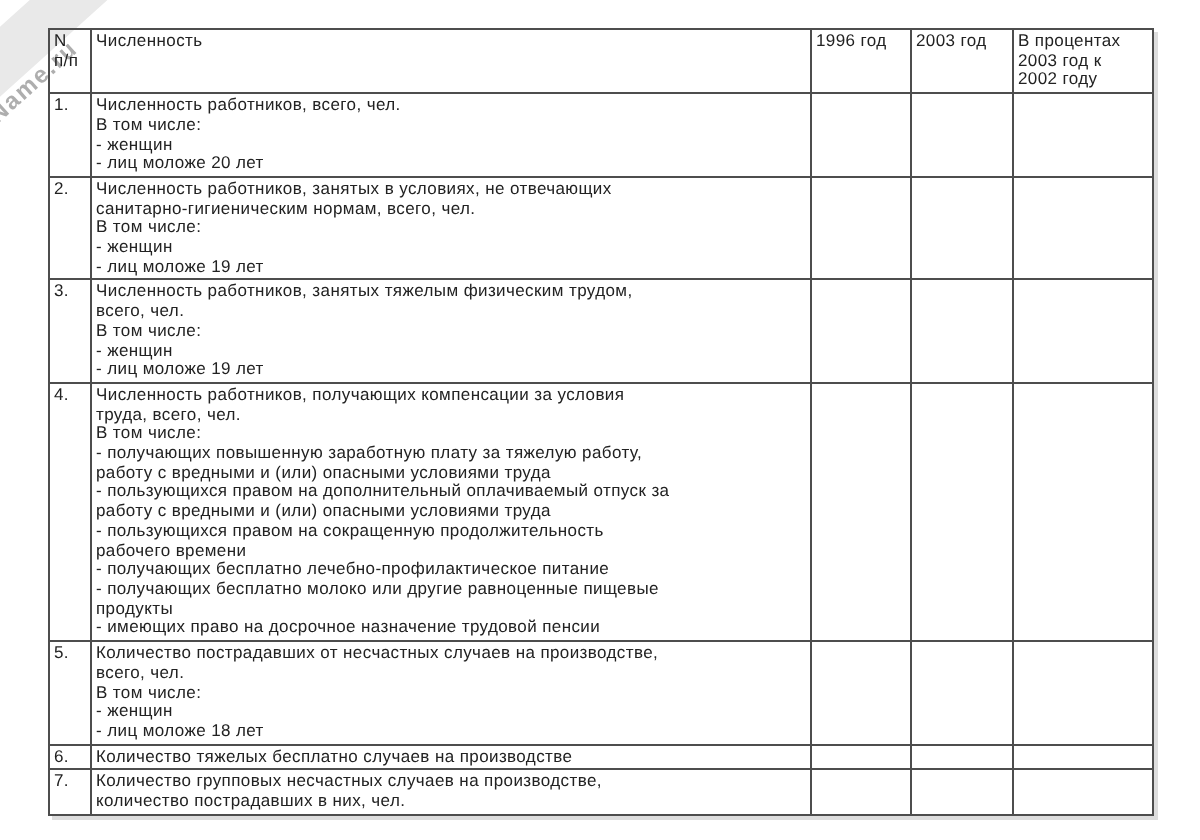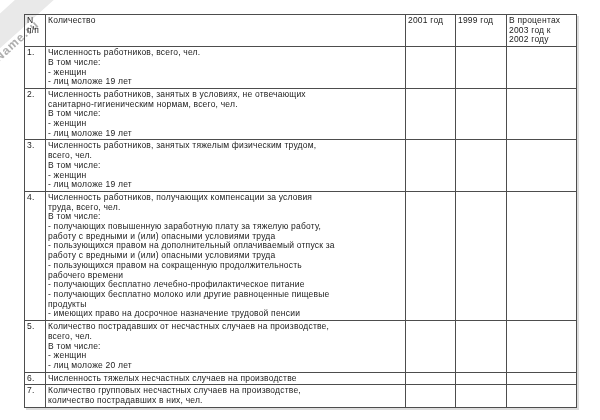--- a/index.html
+++ b/index.html
@@ -80,34 +80,34 @@
       <col class="c-num">
         <col class="c-ind">
         <col class="c-y1">
         <col class="c-y2">
         <col class="c-pct">
     </colgroup>
     <tbody>
       <tr>
         <th>N
 п/п</th>
-        <th>Количество</th>
-        <th>2001 год</th>
-        <th>1999 год</th>
+        <th>Численность</th>
+        <th>1996 год</th>
+        <th>2003 год</th>
         <th>В процентах
 2003 год к
 2002 году</th>
       </tr>
 
       <tr>
         <td>1.</td>
         <td>Численность работников, всего, чел.
 В том числе:
 - женщин
-- лиц моложе 19 лет</td>
+- лиц моложе 20 лет</td>
         <td></td>
         <td></td>
         <td></td>
       </tr>
 
       <tr>
         <td>2.</td>
         <td>Численность работников, занятых в условиях, не отвечающих
 санитарно-гигиеническим нормам, всего, чел.
 В том числе:
@@ -149,29 +149,29 @@
         <td></td>
         <td></td>
       </tr>
 
       <tr>
         <td>5.</td>
         <td>Количество пострадавших от несчастных случаев на производстве,
 всего, чел.
 В том числе:
 - женщин
-- лиц моложе 20 лет</td>
+- лиц моложе 18 лет</td>
         <td></td>
         <td></td>
         <td></td>
       </tr>
 
       <tr>
         <td>6.</td>
-        <td>Численность тяжелых несчастных случаев на производстве</td>
+        <td>Количество тяжелых бесплатно случаев на производстве</td>
         <td></td>
         <td></td>
         <td></td>
       </tr>
 
       <tr>
         <td>7.</td>
         <td>Количество групповых несчастных случаев на производстве,
 количество пострадавших в них, чел.</td>
         <td></td>

